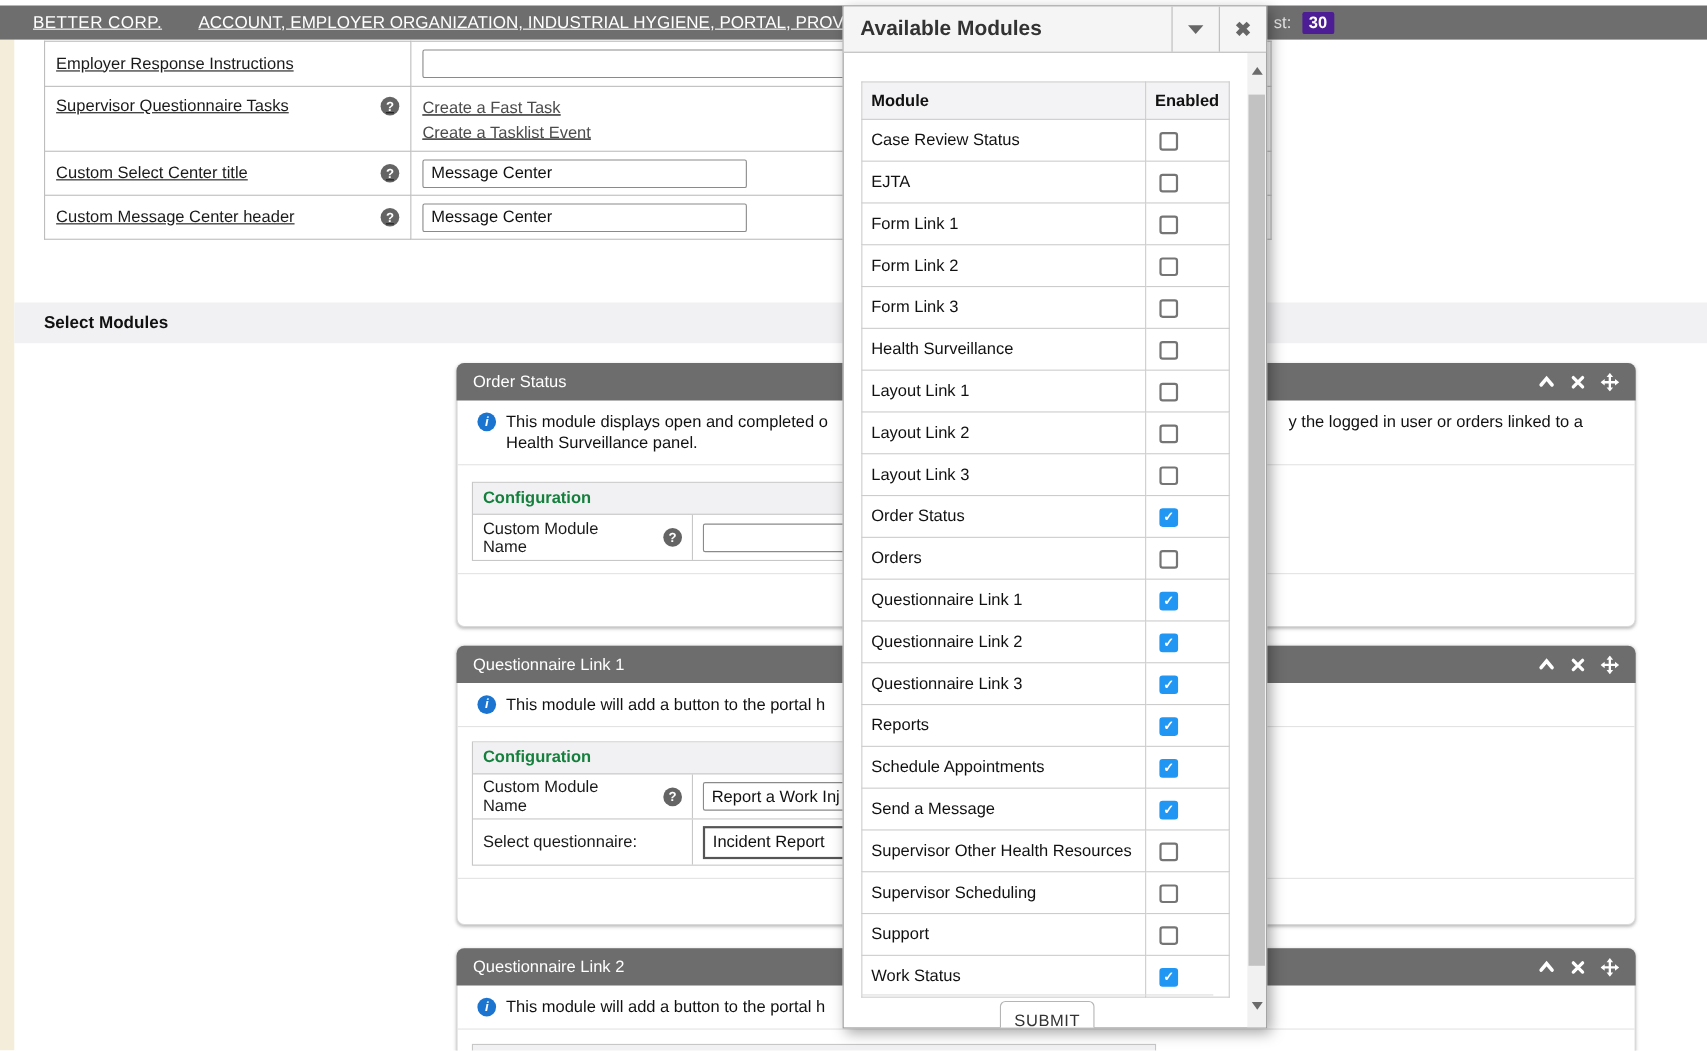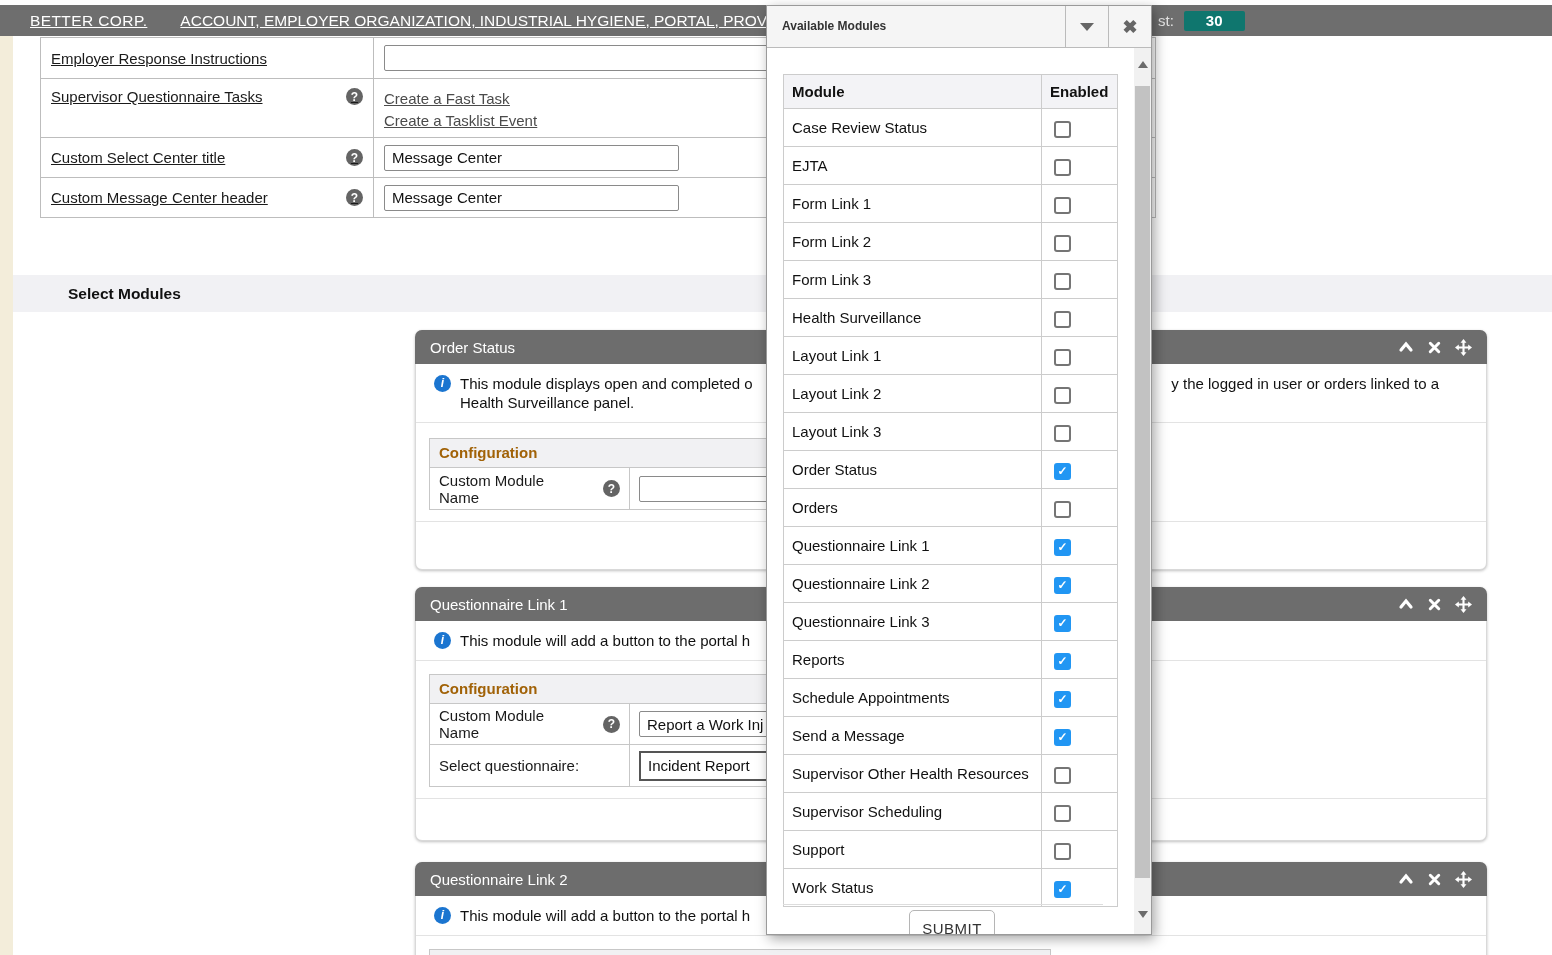--- a/index.html
+++ b/index.html
@@ -15,22 +15,22 @@
     background:#6e6e6e; color:#fff; display:flex; align-items:center;
     font-size:15.5px; white-space:nowrap; z-index:1;text-decoration:underline;
   }
   .topbar .brand { margin-left:30px; letter-spacing:.4px; }
   .topbar .navtext { margin-left:33px; }
   .topbar-right {
     position:absolute; left:1158px; top:5px; height:31px; z-index:2;
     display:flex; align-items:center; color:#e3e3e3; font-size:15px;
   }
   .badge {
-    margin-left:10px; background:#0f766e; color:#fff; font-weight:bold;
-    font-size:15px; padding:1px 22px 2px; border-radius:2px;
+    margin-left:10px; background:#4c1d95; color:#fff; font-weight:bold;
+    font-size:15px; padding:1px 6px 2px; border-radius:2px;
   }
 
   
   .left-strip {
     position:absolute; left:0; top:36px; width:13px; height:919px;
     background:#f3edda;
   }
 
   
   .form-table {
@@ -55,21 +55,20 @@
   .txt.med  { width:295px; }
   .tasklink {
     display:block; color:#4b4b4b; text-decoration:underline; font-size:15px;
     line-height:22px; cursor:pointer; width:max-content;
   }
 
   
   .section-bar {
     position:absolute; left:13px; right:0; top:275px; height:37px;
     background:#f1f1f4;
-    padding-left:28px;
   }
   .section-bar h2 {
     margin-left:27px; line-height:37px; font-size:15.5px; font-weight:bold; color:#111;
   }
 
   
   .panel {
     position:absolute; left:415px; width:1072px; background:#fff;
     border:1px solid #d9d9d9; border-radius:7px;
     box-shadow:0 1px 3px rgba(0,0,0,.25);
@@ -94,21 +93,21 @@
     display:flex; align-items:center; justify-content:center;
   }
   .info-line1 { display:flex; justify-content:space-between; padding-right:33px; }
   .config {
     margin:13px 0 0 13px; width:622px; border:1px solid #c7c7c7; font-size:15px;
     background:#fff;
   }
   .p1 .config { margin-top:15px; }
   .config-head {
     background:#f1f1f3; border-bottom:1px solid #c7c7c7; font-weight:bold;
-    padding:4px 9px; line-height:20px; color:#a16207;
+    padding:4px 9px; line-height:20px; color:#15803d;
   }
   .config-row { display:flex; align-items:center; height:41px; border-bottom:1px solid #c7c7c7; }
   .config-row:last-child { border-bottom:none; }
   .config-label {
     width:200px; height:100%; padding:0 9px; border-right:1px solid #c7c7c7;
     display:flex; align-items:center; justify-content:space-between;gap:40px;
   }
   .config-value { padding-left:9px; display:flex; align-items:center; }
   .cfg-input { width:395px; }
   .cfg-select {
@@ -118,21 +117,21 @@
   .panel-divider { border-top:1px solid #e3e3e3; margin-top:11px; }
 
   
   .dialog {
     position:absolute; left:766px; top:5px; width:386px; height:930px;
     background:#fff; border:1px solid #9a9a9a; z-index:10;
     box-shadow:3px 4px 12px rgba(0,0,0,.35);
   }
   .dlg-title { height:42px; background:#f5f5f5; border-bottom:1px solid #bbb; display:flex; }
   .dlg-title-text {
-    flex:1; font-size:12px; font-weight:bold; color:#333; line-height:41px; padding-left:15px;
+    flex:1; font-size:19px; font-weight:bold; color:#333; line-height:41px; padding-left:15px;
   }
   .dlg-btn {
     width:43px; border-left:1px solid #bbb; display:flex; align-items:center;
     justify-content:center; cursor:pointer;
   }
   .caret-down {
     width:0; height:0; border-left:7px solid transparent; border-right:7px solid transparent;
     border-top:8px solid #666;
   }
   .dlg-close { font-size:18px; font-weight:bold; color:#666; line-height:1; }

